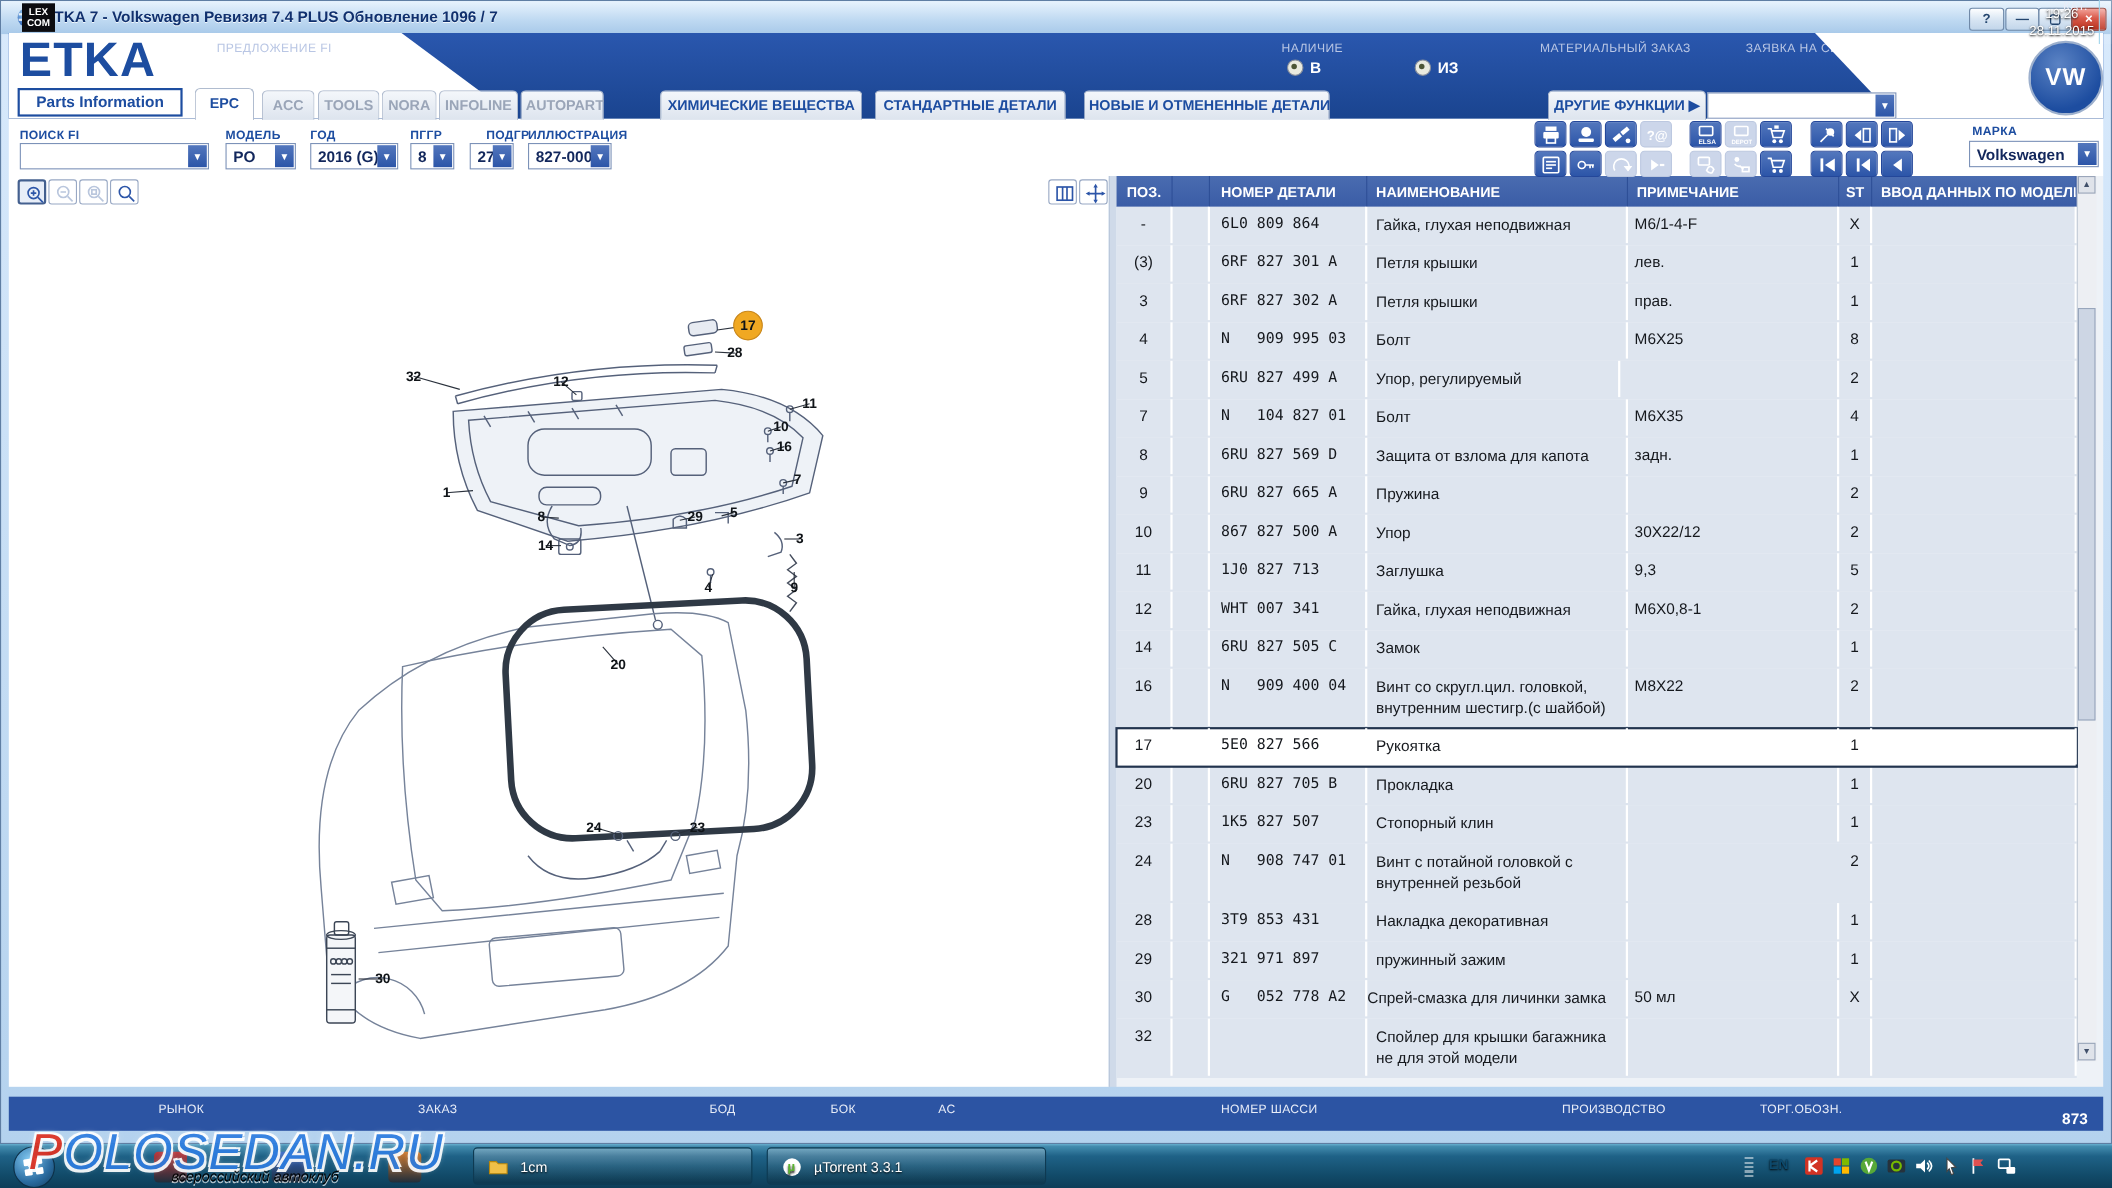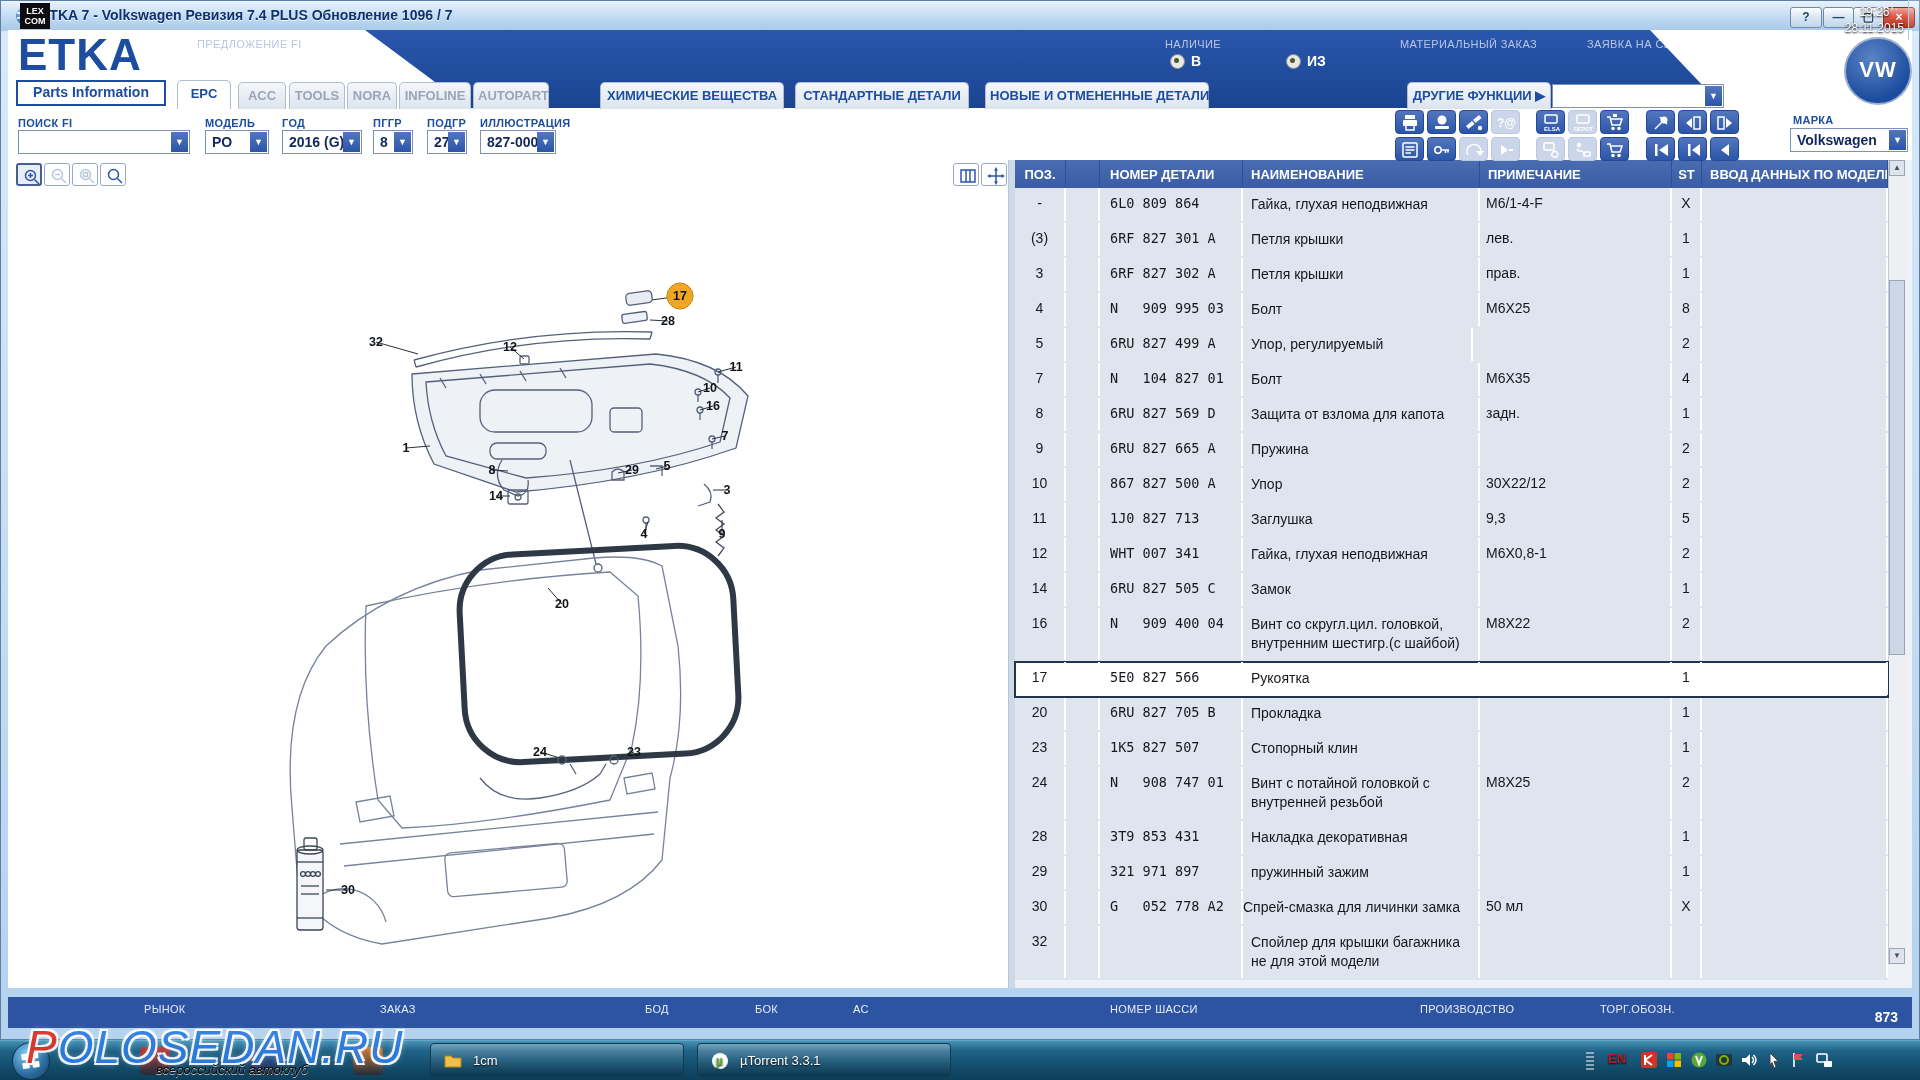--- a/index.html
+++ b/index.html
@@ -445,21 +445,20 @@
           <div class="tcell" style="left: 465px; width: 192px; padding-left: 6px;"></div>
           <div class="tcell" style="left: 657px; width: 30px; text-align: center;">1</div>
           <div class="tcell" style="left: 687px; width: 186px; padding-left: 6px;"></div>
         </div>
         <div class="trow" style="top: 607px; height: 54px;">
           <div class="tcell" style="left: 0px; width: 51px; text-align: center;">24</div>
           <div class="tcell" style="left: 51px; width: 34px; padding-left: 6px;"></div>
           <div class="tcell part" style="left: 85px; width: 143px; padding-left: 10px;">N   908 747 01</div>
           <div class="tcell name" style="left: 228px; width: 237px; padding-left: 8px;">Винт с потайной головкой с
 внутренней резьбой</div>
-          <div class="tcell" style="left: 465px; width: 192px; padding-left: 6px;">M8X25</div>
           <div class="tcell" style="left: 657px; width: 30px; text-align: center;">2</div>
           <div class="tcell" style="left: 687px; width: 186px; padding-left: 6px;"></div>
         </div>
         <div class="trow" style="top: 661px; height: 35px;">
           <div class="tcell" style="left: 0px; width: 51px; text-align: center;">28</div>
           <div class="tcell" style="left: 51px; width: 34px; padding-left: 6px;"></div>
           <div class="tcell part" style="left: 85px; width: 143px; padding-left: 10px;">3T9 853 431</div>
           <div class="tcell name" style="left: 228px; width: 237px; padding-left: 8px;">Накладка декоративная</div>
           <div class="tcell" style="left: 465px; width: 192px; padding-left: 6px;"></div>
           <div class="tcell" style="left: 657px; width: 30px; text-align: center;">1</div>
@@ -515,21 +514,21 @@
       <rect x="9" y="10" width="7" height="6" rx="1"></rect>
           <rect x="19" y="10" width="7" height="6" rx="1"></rect>
       <rect x="9" y="19" width="7" height="6" rx="1"></rect>
           <rect x="19" y="19" width="7" height="6" rx="1"></rect>
         </g>
       </svg>
   </div>
   <div id="task-buttons"></div>
   <div class="abs" style="left:1586px;top:1050px;width:8px;height:20px;z-index:41;
        background:repeating-linear-gradient(0deg,rgba(255,255,255,.5) 0 2px,transparent 2px 4px);"></div>
-  <div class="abs" style="left:1608px;top:1051px;color:#b91c1c;font-size:13px;font-weight:bold;z-index:41;text-shadow:0 1px 2px #000;">EN</div>
+  <div class="abs" style="left:1608px;top:1051px;color:#0c4a6e;font-size:13px;font-weight:bold;z-index:41;text-shadow:0 1px 2px #000;">EN</div>
   <div id="tray-icons"></div>
   <div class="clock" style="z-index:41;">
     <span>19:26</span><br><span>28.11.2015</span></div>
   <div class="showdesk" style="z-index:41;"></div>
 
   <div class="abs watermark"><span class="first">P</span><span>OLOSEDAN.RU</span></div>
   <div class="abs watermark-sub">всероссийский автоклуб</div>
 
 <div class="abs tab active" style="left: 177px; width: 52px;">
       <span>EPC</span>
@@ -571,21 +570,21 @@
     <div class="abs flabel" style="left: 282px; top: 117px;">ГОД</div>
     <div class="abs combo" style="left: 282px; top: 130px; width: 80px;">
       <span class="val">2016 (G)</span>
       <span class="drop">▼</span>
     </div>
     <div class="abs flabel" style="left: 373px; top: 117px;">ПГГР</div>
     <div class="abs combo" style="left: 373px; top: 130px; width: 40px;">
       <span class="val">8</span>
       <span class="drop">▼</span>
     </div>
-    <div class="abs flabel" style="left: 427px; top: 117px;">ПОДГР</div>
+    <div class="abs flabel" style="left: 442px; top: 117px;">ПОДГР</div>
     <div class="abs combo" style="left: 427px; top: 130px; width: 40px;">
       <span class="val">27</span>
       <span class="drop">▼</span>
     </div>
     <div class="abs flabel" style="left: 480px; top: 117px;">ИЛЛЮСТРАЦИЯ</div>
     <div class="abs combo" style="left: 480px; top: 130px; width: 76px;">
       <span class="val">827-000</span>
       <span class="drop">▼</span>
     </div>
     <div class="abs tbtn ticon on" style="left: 1395px; top: 110px;">

